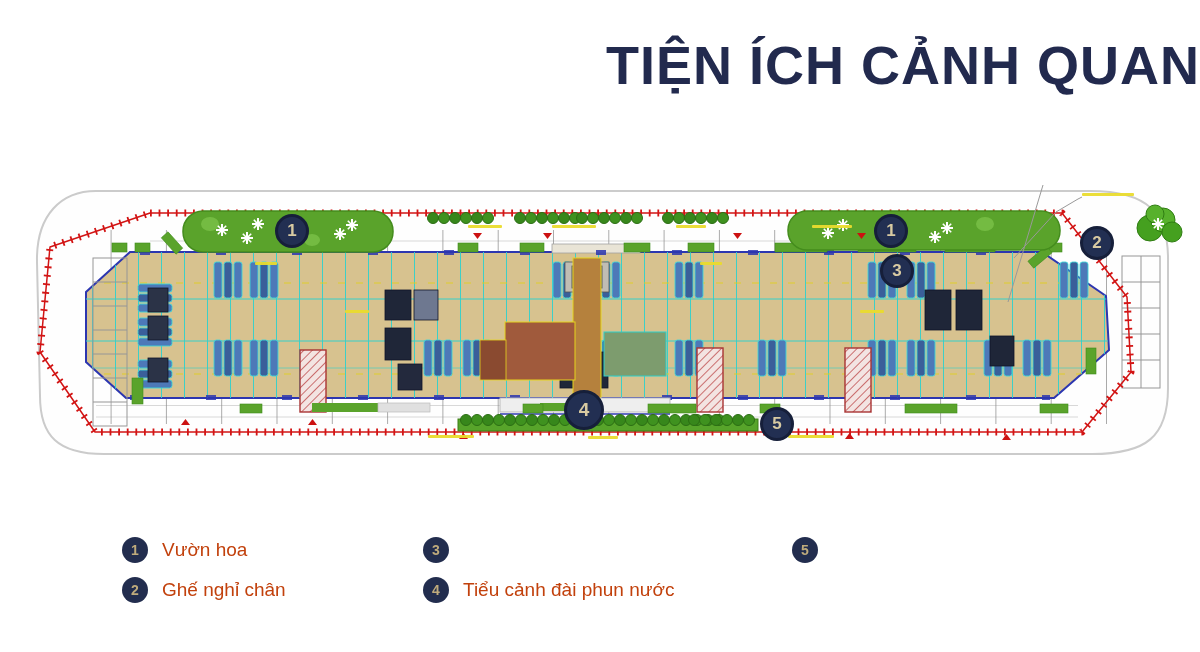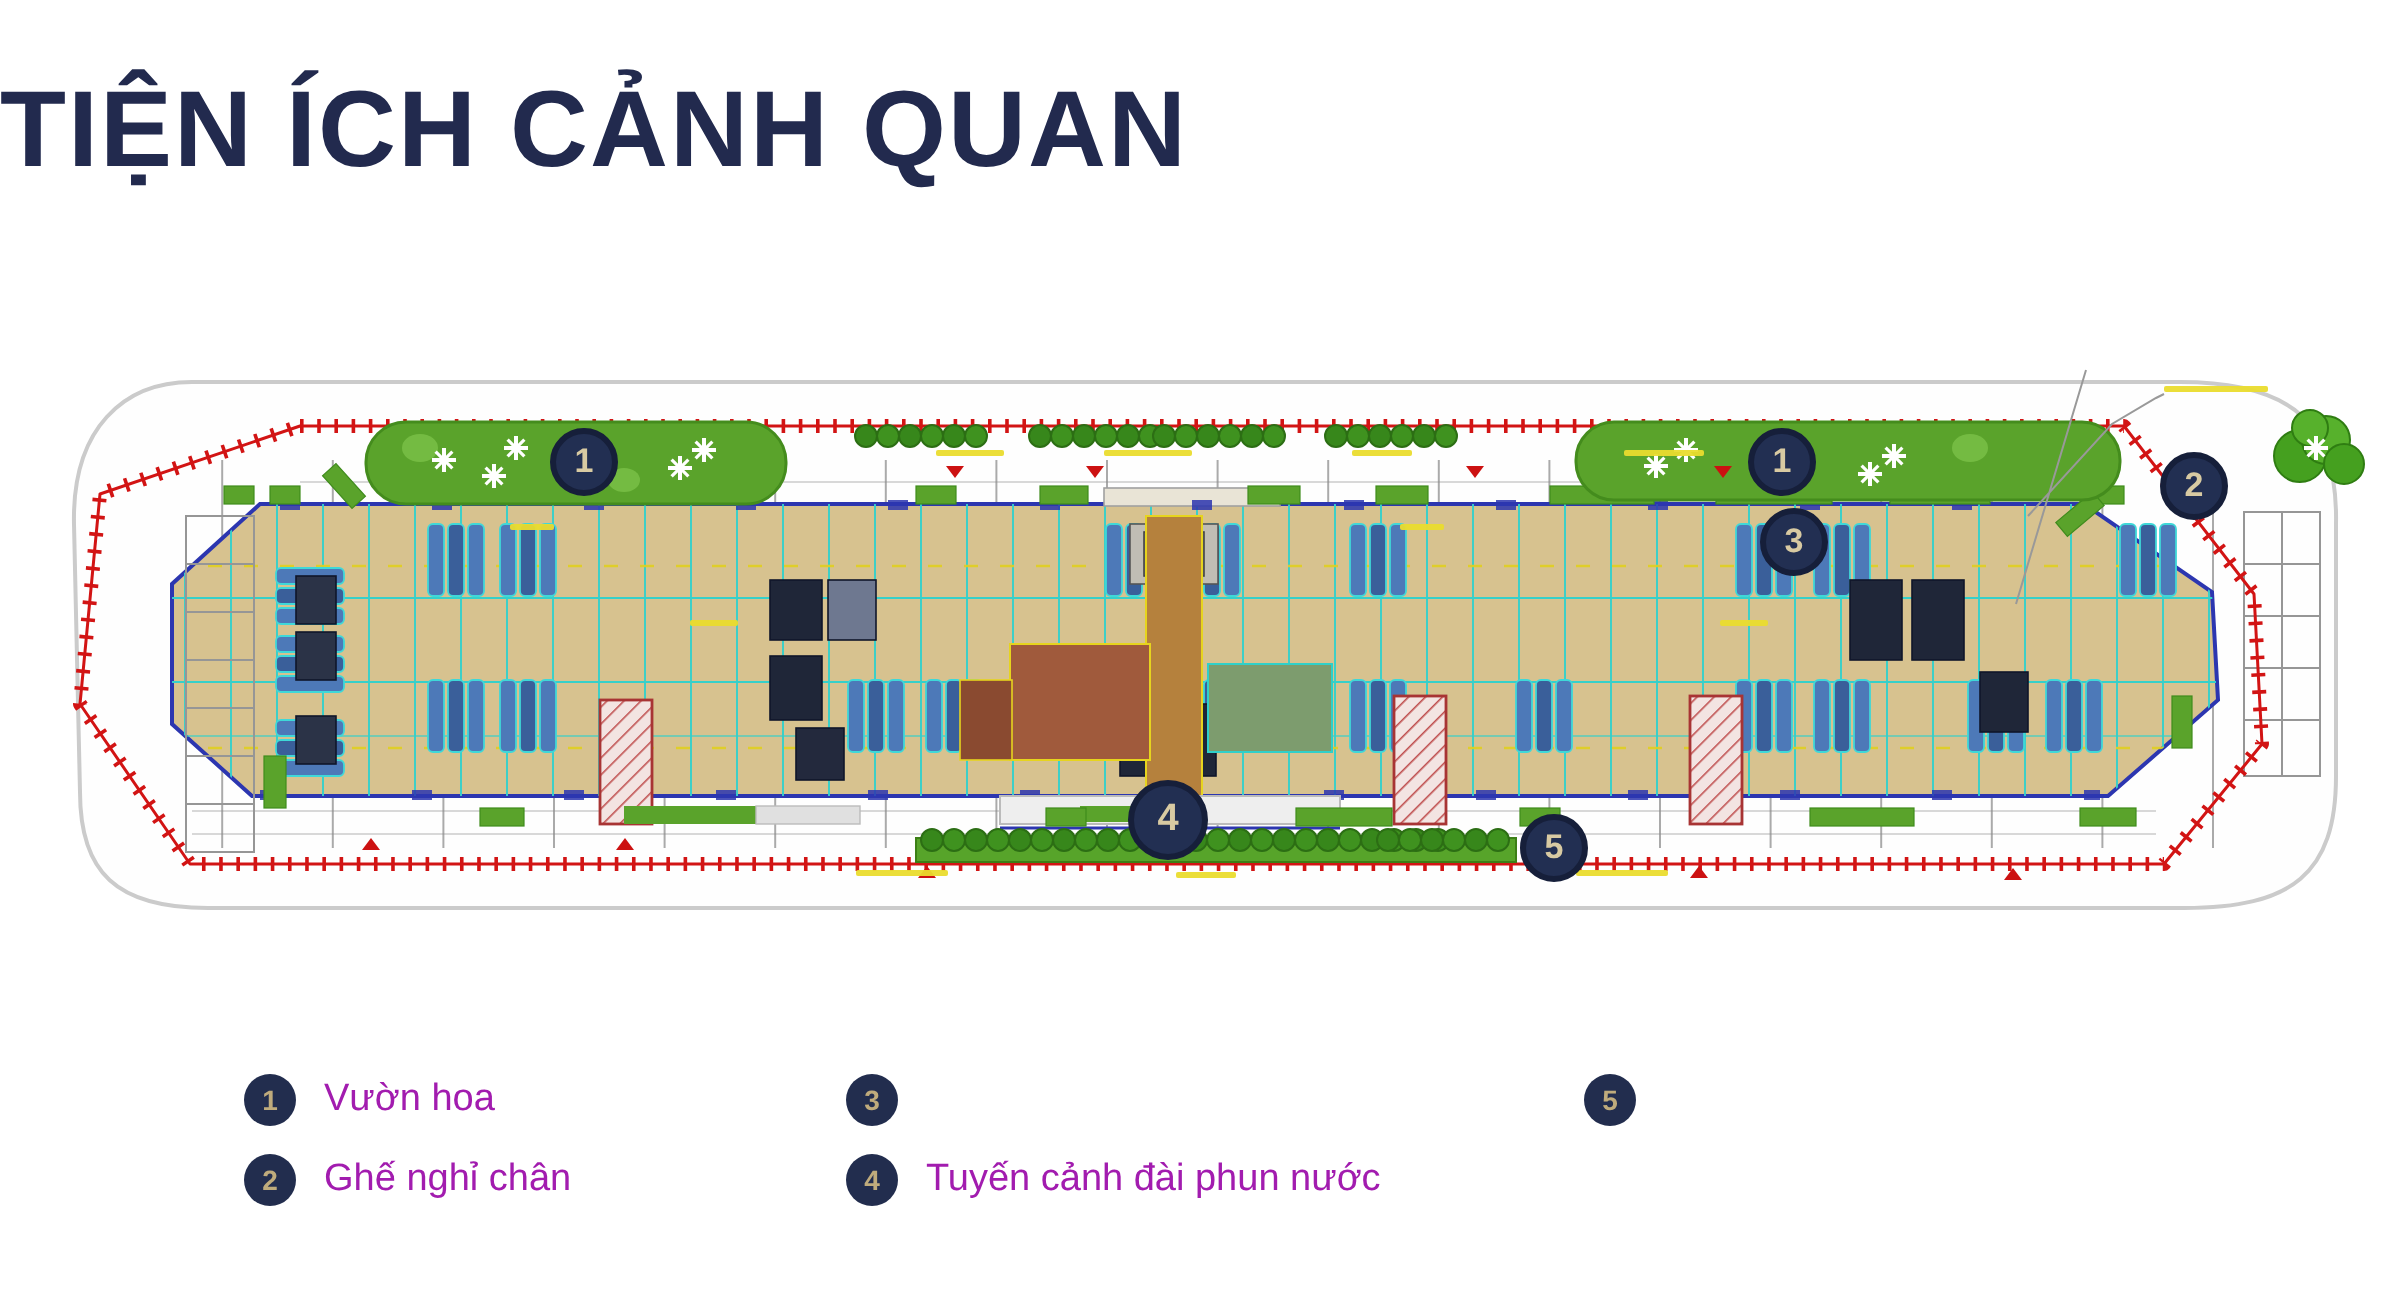--- a/index.html
+++ b/index.html
@@ -1,30 +1,30 @@
 <!DOCTYPE html>
 <html><head>
 <meta charset="utf-8">
 <style>
   html,body{margin:0;padding:0}
   body{width:1200px;height:652px;position:relative;overflow:hidden;background:#ffffff;
        font-family:"Liberation Sans",sans-serif}
-  .title{position:absolute;top:34px;left:0;width:100%;text-align:left;
+  .title{position:absolute;top:34px;left:0;width:100%;text-align:right;
          font-size:54px;font-weight:800;letter-spacing:1px;color:#222a4e}
   #plan-svg{position:absolute;left:0;top:0}
   .marker{position:absolute;width:34px;height:34px;border-radius:50%;
           background:#222f52;border:3px solid #161f3a;box-sizing:border-box;
           color:#d8caa2;display:flex;align-items:center;justify-content:center;
           font-size:17px;font-weight:bold;z-index:5}
   .marker.big{width:40px;height:40px;font-size:19px}
   .legend-item{position:absolute;display:flex;align-items:center;gap:14px}
   .badge{width:26px;height:26px;border-radius:50%;background:#222d4e;color:#bfab7c;
          display:flex;align-items:center;justify-content:center;
          font-size:14px;font-weight:bold;flex:0 0 26px}
-  .lbl{font-size:19px;color:#a21caf;white-space:nowrap}
+  .lbl{font-size:19px;color:#c2410c;white-space:nowrap}
 </style>
 </head>
 <body>
 
 <div class="title">TIỆN ÍCH CẢNH QUAN</div>
 
 <svg id="plan-svg" width="1200" height="652" viewBox="0 0 1200 652">
   <defs>
     <pattern id="hatch" width="6" height="6" patternUnits="userSpaceOnUse" patternTransform="rotate(45)">
       <rect width="6" height="6" fill="#f3e4e2"></rect>
@@ -291,17 +291,17 @@
 </div>
 <div class="legend-item" style="left:122px;top:577px">
   <span class="badge">2</span>
   <span class="lbl">Ghế nghỉ chân</span>
 </div>
 <div class="legend-item" style="left:423px;top:537px">
   <span class="badge">3</span>
 </div>
 <div class="legend-item" style="left:423px;top:577px">
   <span class="badge">4</span>
-  <span class="lbl">Tuyến cảnh đài phun nước</span>
+  <span class="lbl">Tiểu cảnh đài phun nước</span>
 </div>
 <div class="legend-item" style="left:792px;top:537px">
   <span class="badge">5</span>
 </div>
 
 </body></html>

